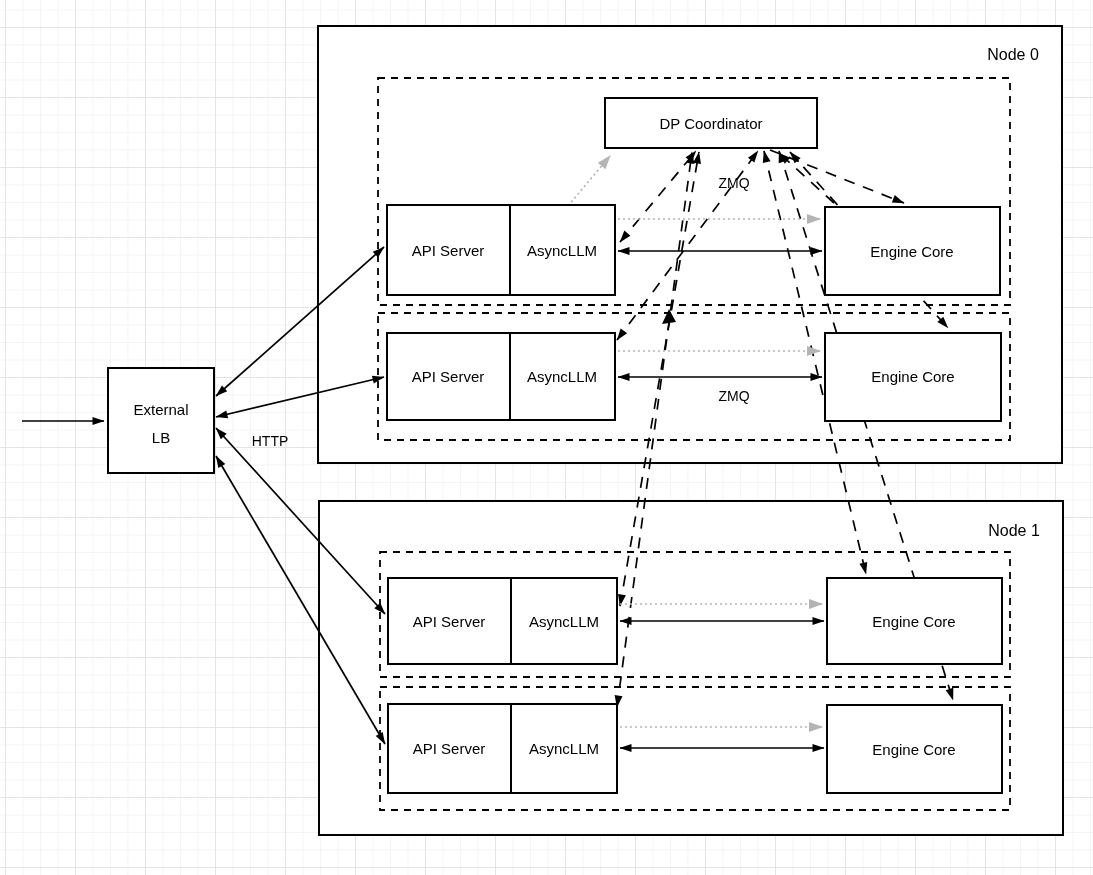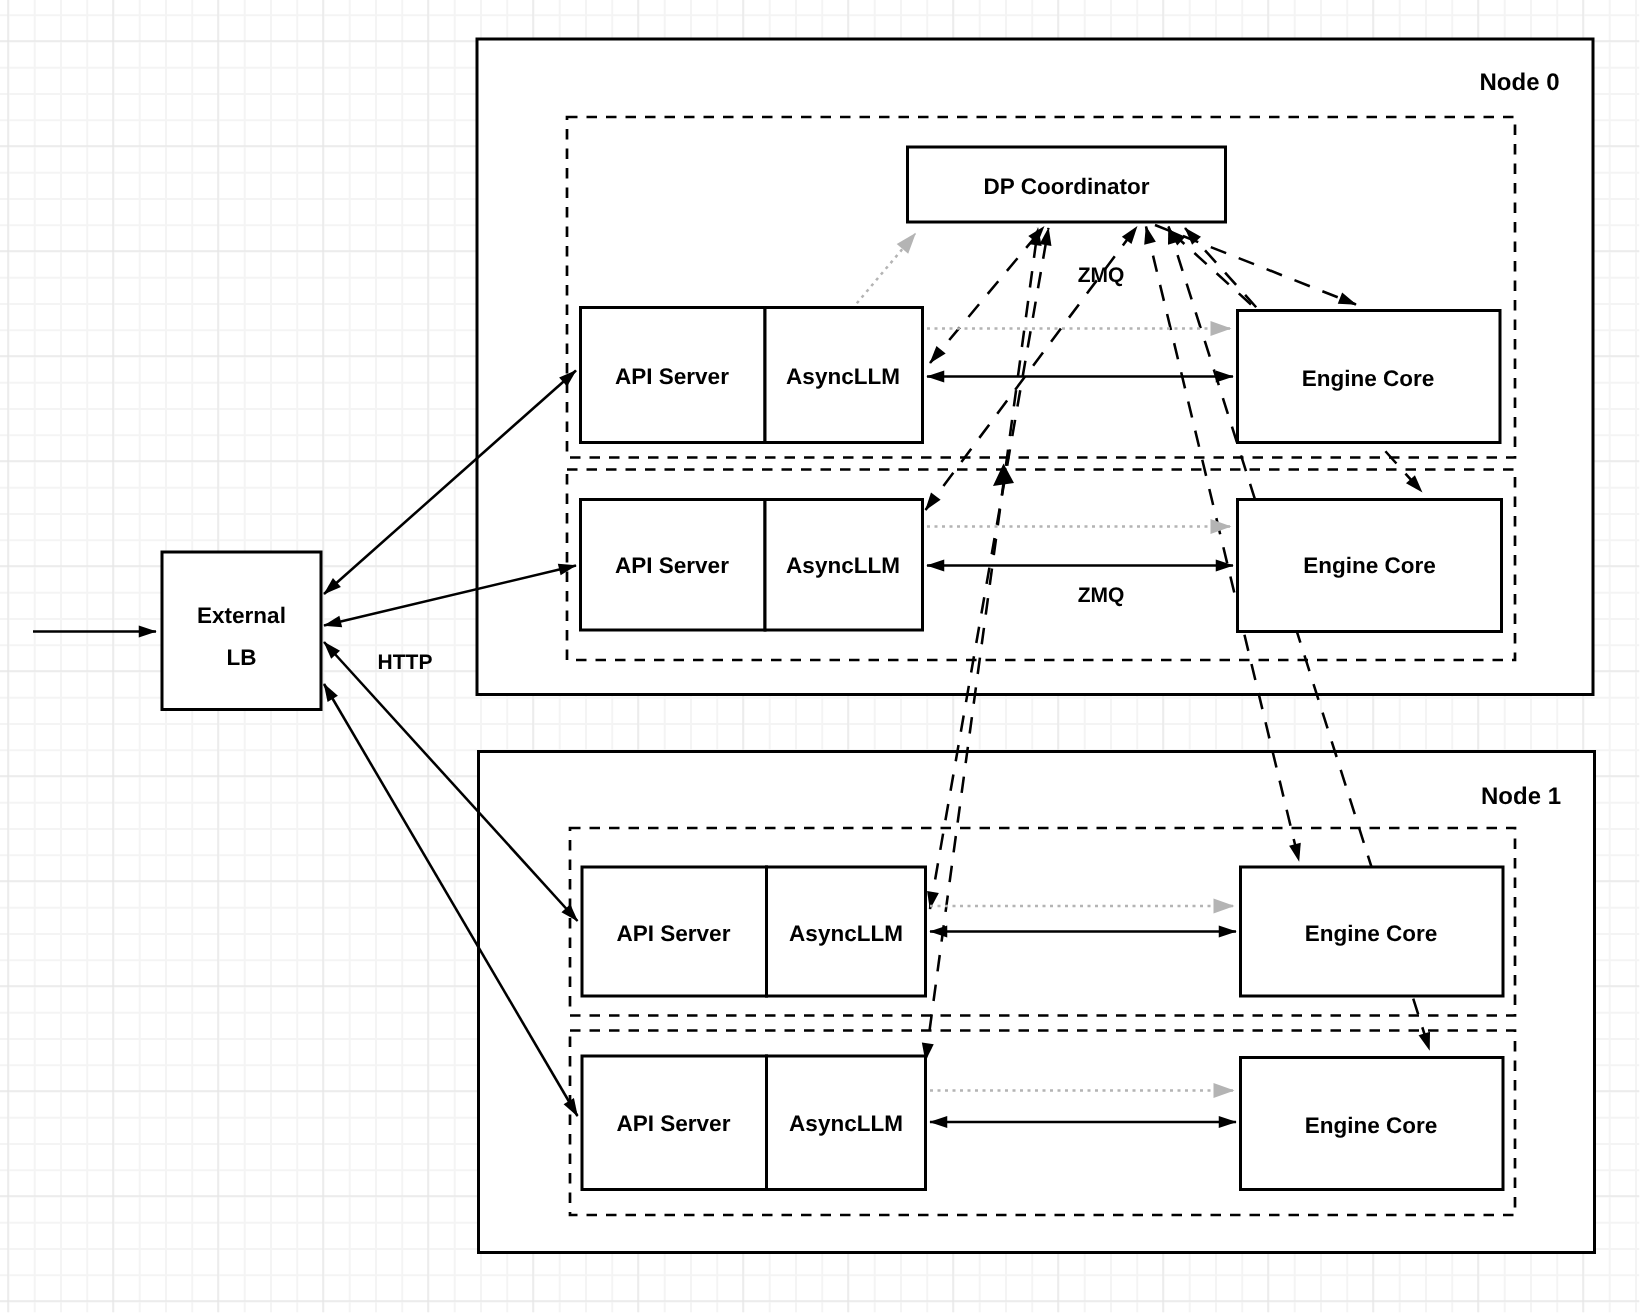--- a/index.html
+++ b/index.html
@@ -9,21 +9,20 @@
     overflow:hidden;
     background-color:#ffffff;
     background-image:
       linear-gradient(to right, #e4e4e4 1px, transparent 1px),
       linear-gradient(to bottom, #e4e4e4 1px, transparent 1px),
       linear-gradient(to right, #f4f4f4 1px, transparent 1px),
       linear-gradient(to bottom, #f4f4f4 1px, transparent 1px);
     background-size:70px 70px,70px 70px,17.5px 17.5px,17.5px 17.5px;
     background-position:5px 27px,5px 27px,5px 27px,5px 27px;
     font-family:"Liberation Sans", sans-serif;
-    font-weight:bold;
   }
   svg{position:absolute;left:0;top:0;}
   .nodebox{fill:#ffffff;stroke:#000000;stroke-width:2;}
   .groupbox{fill:none;stroke:#000000;stroke-width:1.8;stroke-dasharray:7 6;}
   .box{fill:#ffffff;stroke:#000000;stroke-width:2;}
   .s{fill:none;stroke:#000000;stroke-width:1.7;}
   .d{fill:none;stroke:#000000;stroke-width:1.7;stroke-dasharray:11 9;}
   .g{fill:none;stroke:#b4b4b4;stroke-width:1.7;stroke-dasharray:2 3;}
   text{fill:#000000;}
   .lbl{font-size:15px;text-anchor:middle;}

